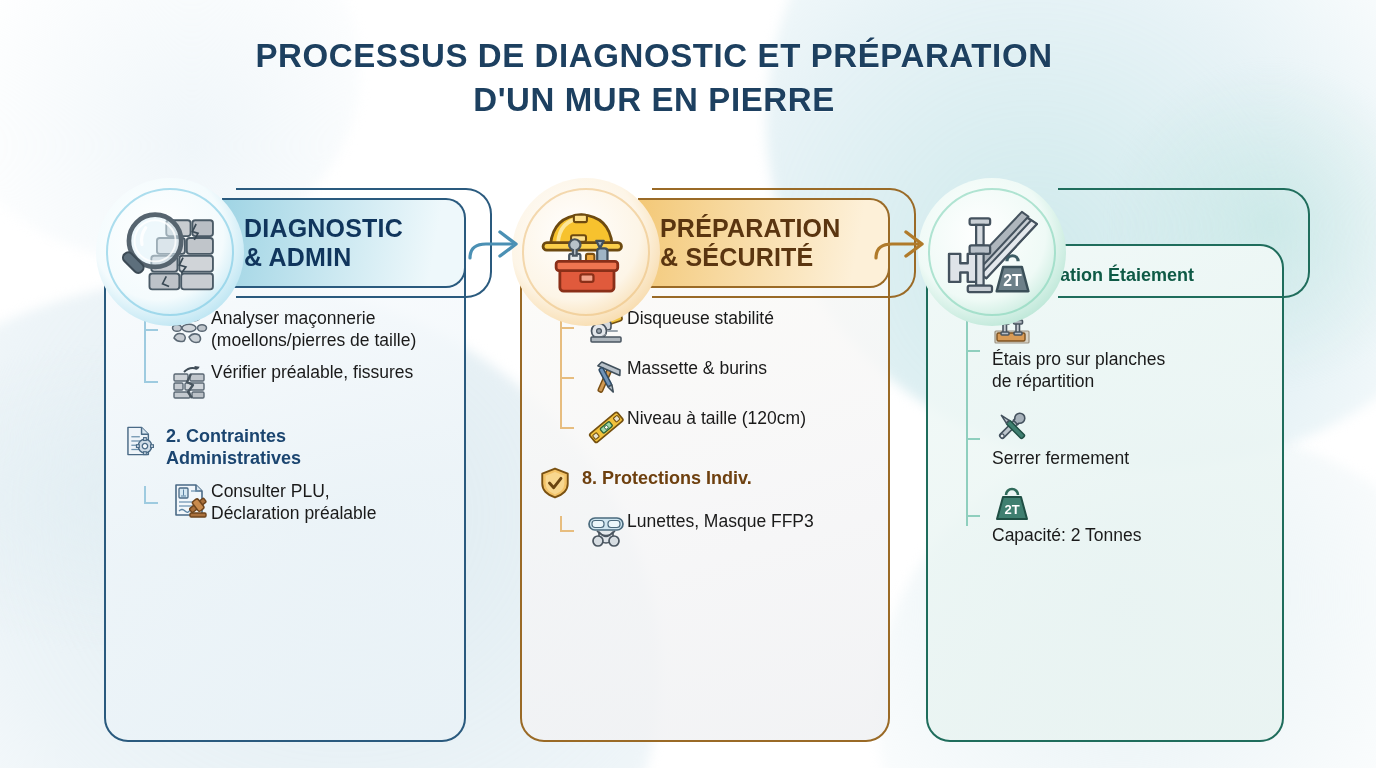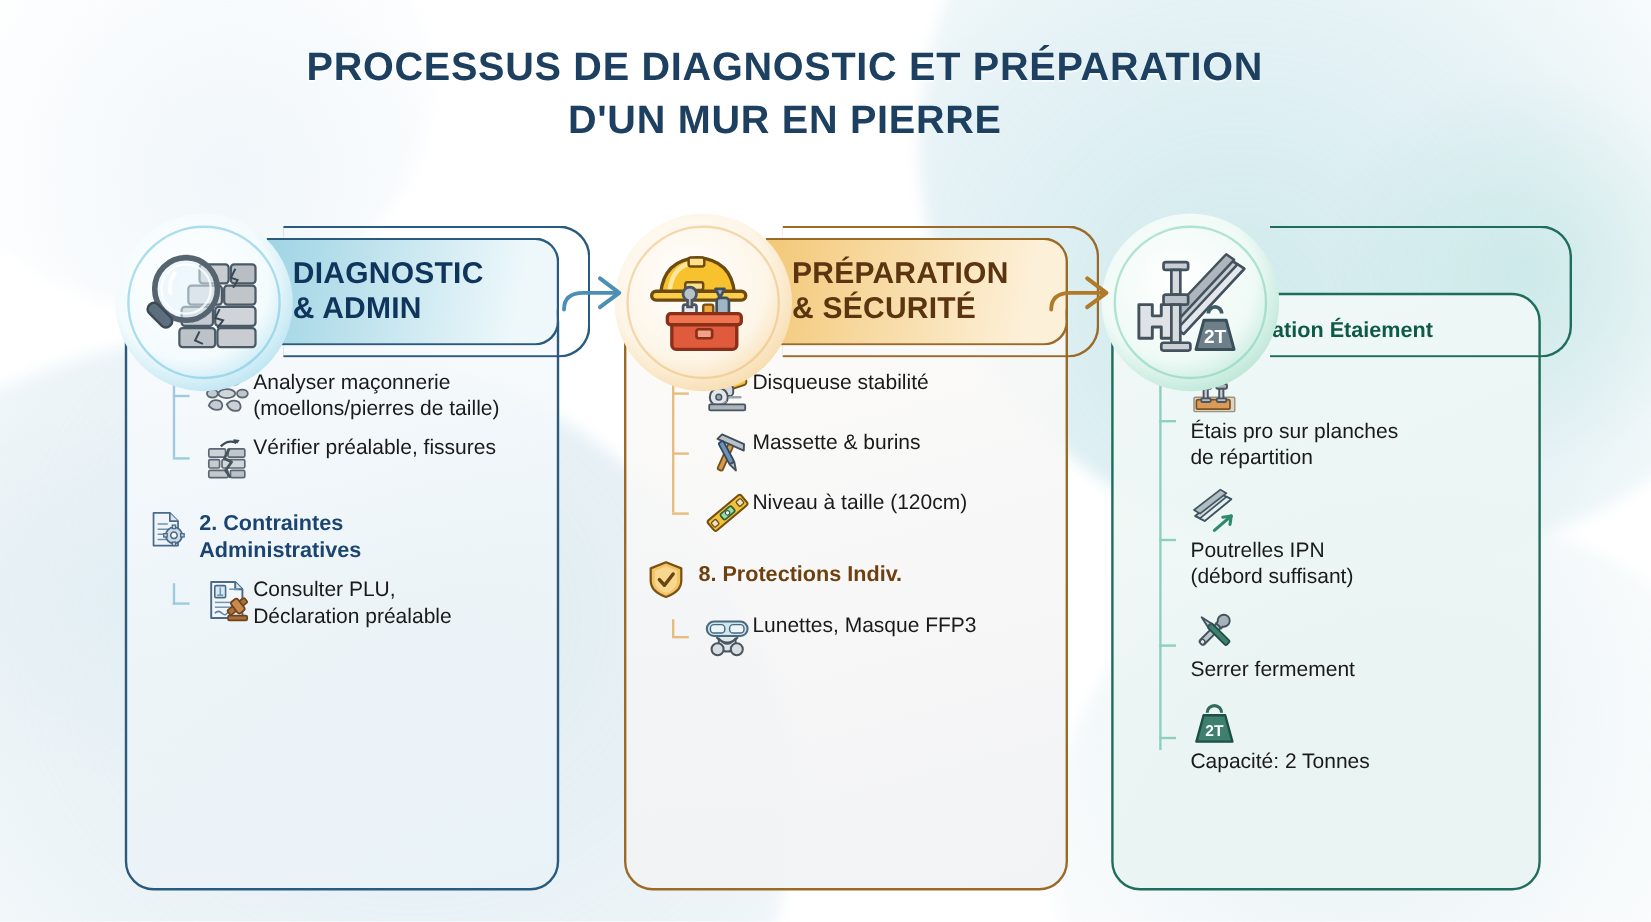--- a/index.html
+++ b/index.html
@@ -530,32 +530,20 @@
                   <rect x="21.5" y="13" width="9" height="4" rx="1" fill="#aab2ba"></rect>
                   <rect x="22" y="25" width="8" height="3" rx="1" fill="#b6bdc4"></rect>
                 </g>
               </svg>
             </span>
             <span class="itxt">Étais pro sur planches<br>de répartition</span>
           </div>
           <div class="item">
             <span class="iicon">
               <svg viewBox="0 0 40 40">
-                <path d="M4 24 L26 6 L34 10 L12 28 z" fill="#cfd7db" stroke="#3d5660" stroke-width="1.7" stroke-linejoin="round"></path>
-                <path d="M8 26 L30 8 L34 10 L12 28 z" fill="#e9eef0" stroke="#3d5660" stroke-width="1.4" stroke-linejoin="round"></path>
-                <path d="M3 19 L25 2 L30 5 L8 22 z" fill="#b2bdc3" stroke="#3d5660" stroke-width="1.4" stroke-linejoin="round"></path>
-                <path d="M20 36 L34 24" stroke="#2f8a6c" stroke-width="2.6" stroke-linecap="round"></path>
-                <path d="M34 24 l-7 1 M34 24 l-1 7" stroke="#2f8a6c" stroke-width="2.6" stroke-linecap="round"></path>
-              </svg>
-            </span>
-            <span class="itxt">Poutrelles IPN<br>(débord suffisant)</span>
-          </div>
-          <div class="item">
-            <span class="iicon">
-              <svg viewBox="0 0 40 40">
                 <g transform="rotate(45 20 20)">
                   <rect x="17.5" y="13" width="5" height="23" rx="2" fill="#bcc5cc" stroke="#44525e" stroke-width="1.6"></rect>
                   <path d="M17 13 a5 5 0 1 1 6 0 l0 2 h-6 z" fill="#a7b2bb" stroke="#44525e" stroke-width="1.6"></path>
                   <circle cx="20" cy="34" r="2" fill="#e7ebee" stroke="#44525e" stroke-width="1.2"></circle>
                 </g>
                 <g transform="rotate(-45 20 20)">
                   <rect x="17.5" y="14" width="5" height="22" rx="1.5" fill="#3f7f70" stroke="#1f4f44" stroke-width="1.5"></rect>
                   <path d="M18 14 h4 l-2 -9 z" fill="#c0c9d0" stroke="#44525e" stroke-width="1.6" stroke-linejoin="round"></path>
                 </g>
               </svg>

